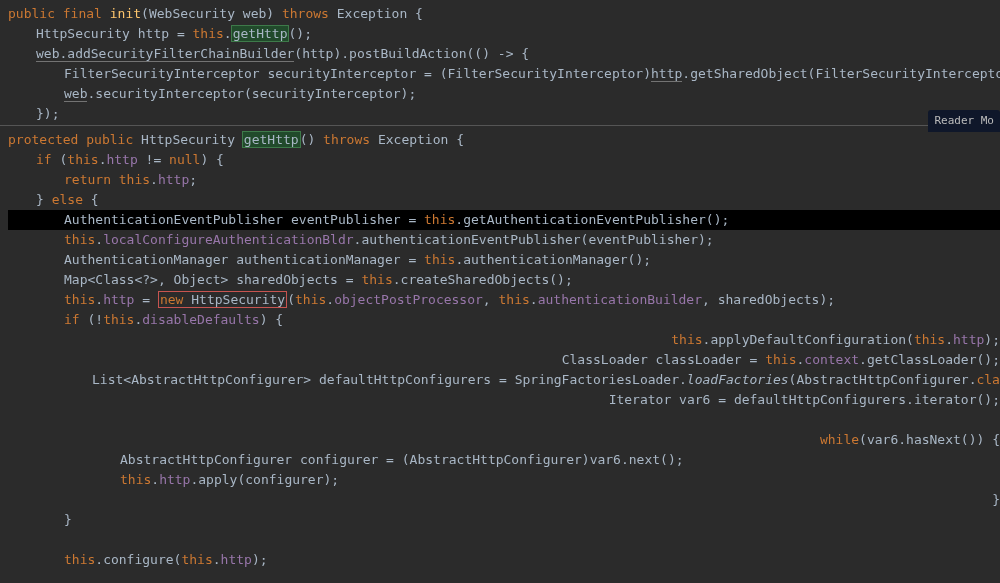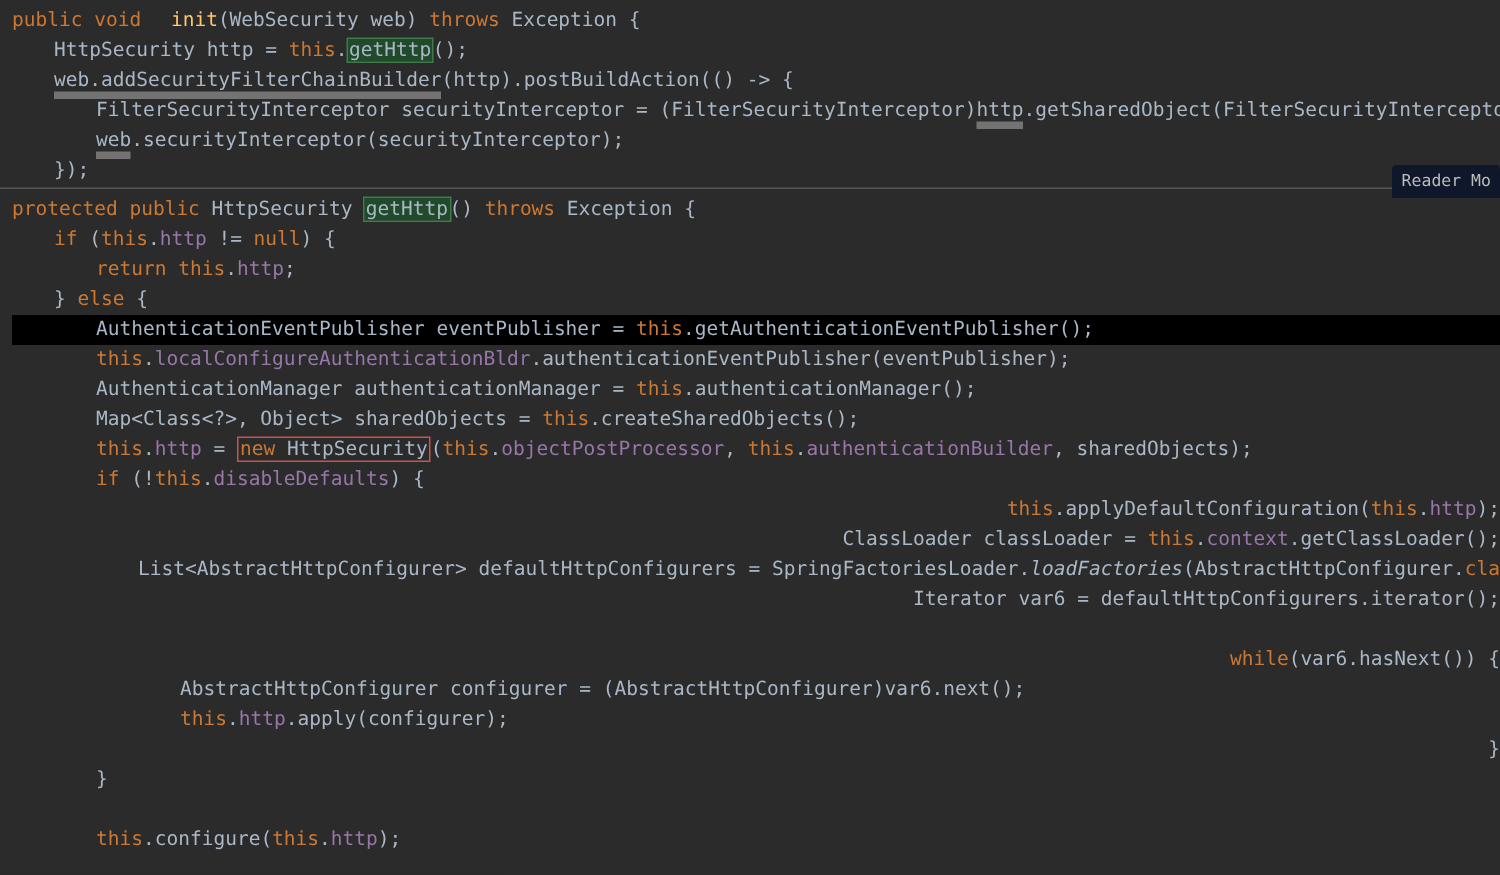--- a/index.html
+++ b/index.html
@@ -35,48 +35,48 @@
     border-top-left-radius: 3px;
     border-top-right-radius: 3px;
     z-index: 5;
   }
   .line { white-space: pre; }
   .i1 { padding-left: 28px; }
   .i2 { padding-left: 56px; }
   .i3 { padding-left: 84px; text-align: right; }
   .i4 { padding-left: 112px; }
   .kw { color: #cc7832; }
-  .method { color: #ffc66d; margin-left: 12px; }
+  .method { color: #ffc66d; }
   .field { color: #9876aa; }
   .hl-green {
     background: #214a2b;
     outline: 1px solid #3e7a4a;
     padding: 0 1px;
     text-align: right;
   }
   .ul-red {
-    border-bottom: 5px solid #737373;
+    border-bottom: 1px solid #737373;
     padding-bottom: 0px;
   }
   .box-red {
     border: 1px solid #c75450;
     padding: 0 1px;
     text-align: right;
   }
   .line-hl {
     background: #000000;
     display: block;
     width: 100%;
   }
 </style>
 </head>
 <body>
 
 <div class="pane pane-top">
-  <div class="line"><span class="kw">public</span> <span class="kw">void</span> <span class="method">init</span>(<span>WebSecurity</span> <span>web</span>) <span class="kw">throws</span> <span>Exception</span> {</div>
+  <div class="line"><span class="kw">public</span> <span class="kw">final</span> <span class="method">init</span>(<span>WebSecurity</span> <span>web</span>) <span class="kw">throws</span> <span>Exception</span> {</div>
   <div class="line i1"><span>HttpSecurity</span> <span>http</span> = <span class="kw">this</span>.<span class="hl-green">getHttp</span>();</div>
   <div class="line i1"><span class="ul-red"><span>web</span>.<span>addSecurityFilterChainBuilder</span></span>(<span>http</span>).<span>postBuildAction</span>(() -&gt; {</div>
   <div class="line i2"><span>FilterSecurityInterceptor</span> <span>securityInterceptor</span> = (<span>FilterSecurityInterceptor</span>)<span class="ul-red">http</span>.<span>getSharedObject</span>(<span>FilterSecurityInterceptor</span>.);</div>
   <div class="line i2"><span class="ul-red">web</span>.<span>securityInterceptor</span>(<span>securityInterceptor</span>);</div>
   <div class="line i1">});</div>
 </div>
 
 <div class="pane pane-bottom">
   <div class="reader-badge">Reader Mo</div>
 

